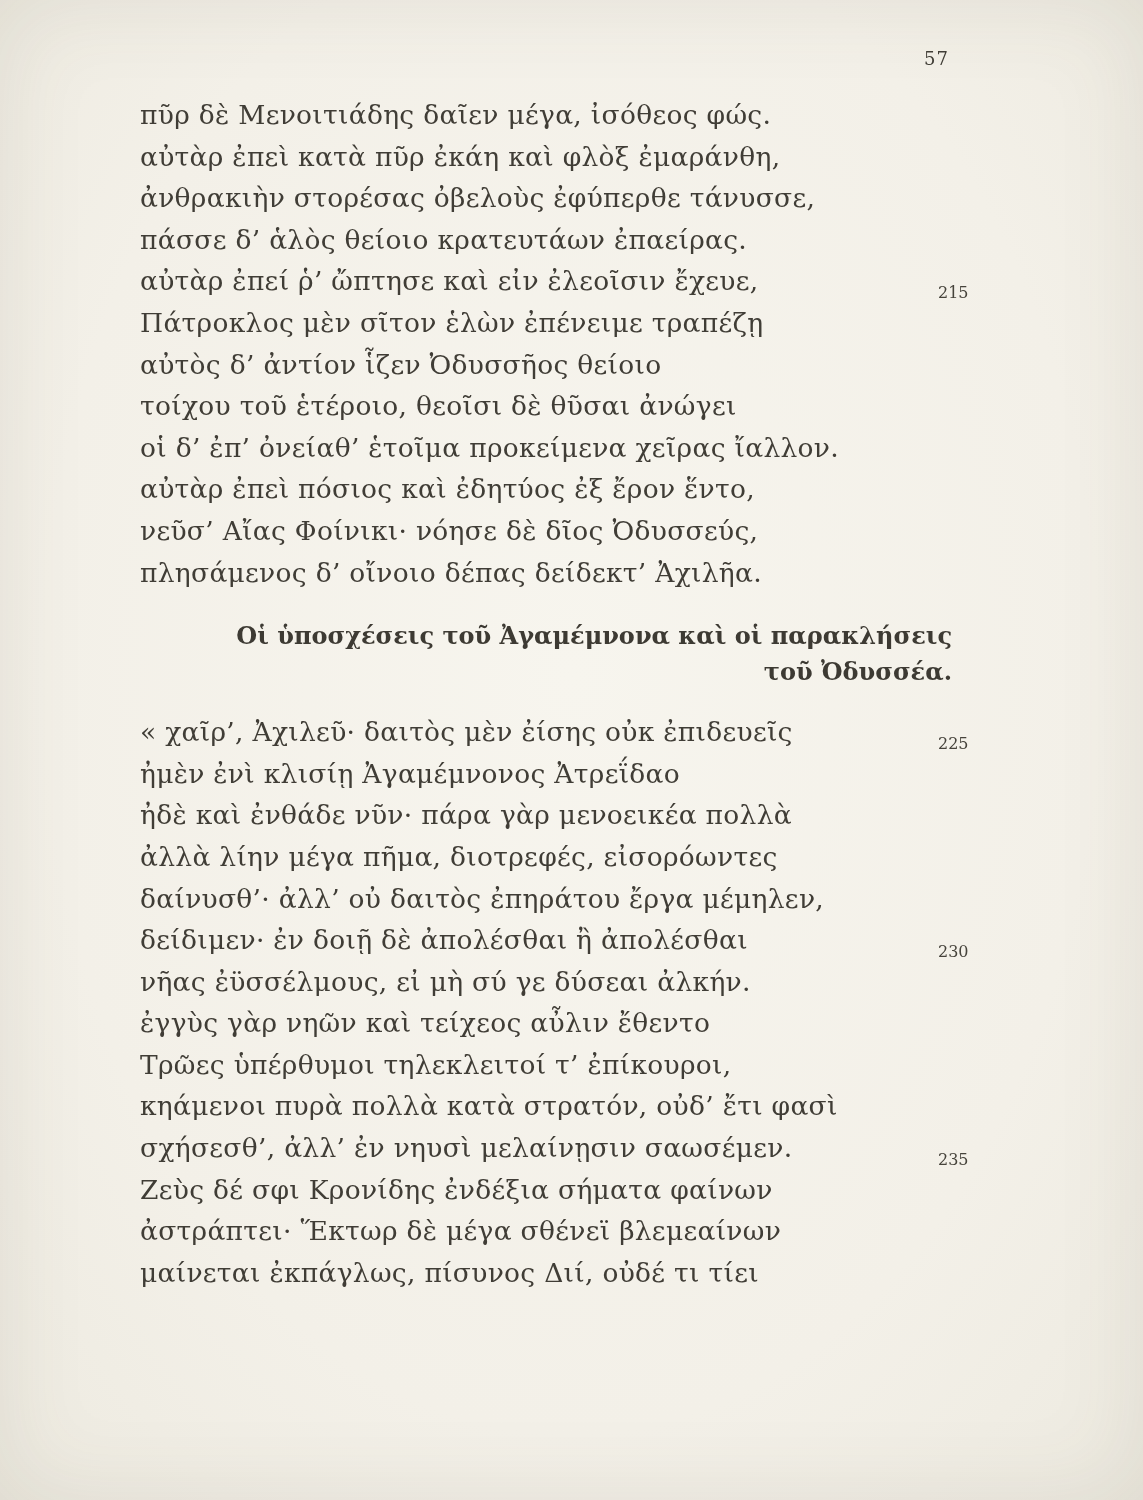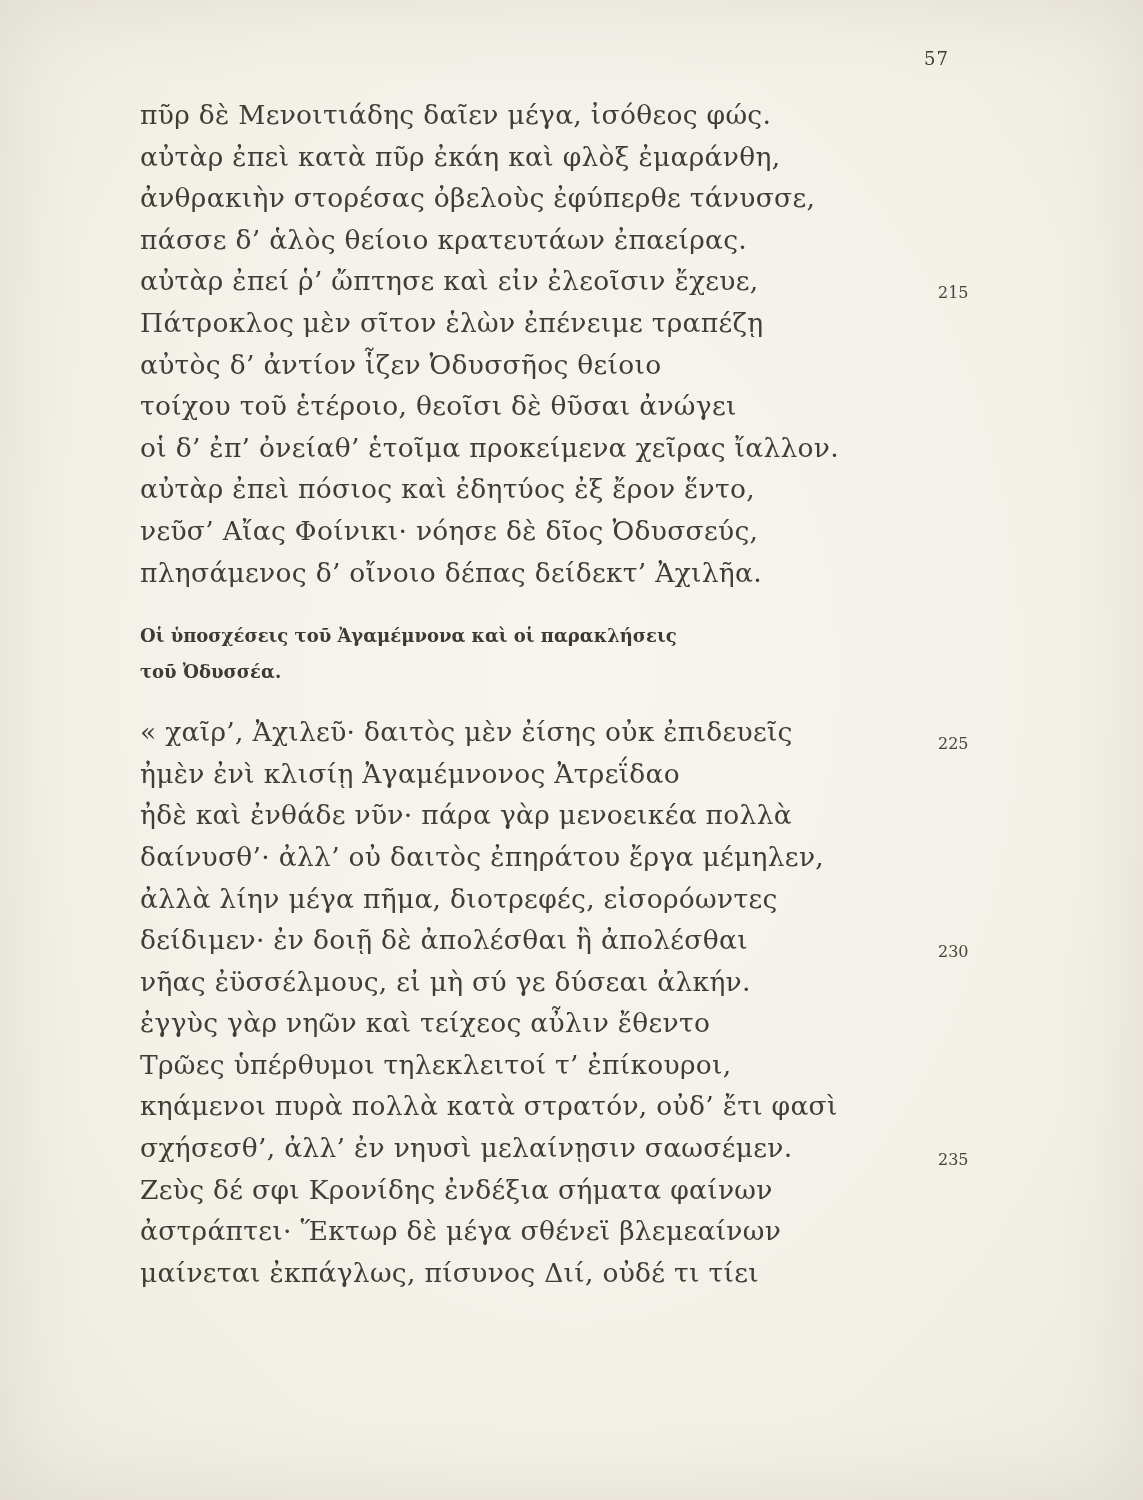--- a/index.html
+++ b/index.html
@@ -41,23 +41,23 @@
     position: absolute;
     left: 790px;
     top: 12px;
     font-size: 16px;
     line-height: 41.6px;
     color: #46433b;
     margin-left: 8px;
   }
   .section-heading {
     width: 812px;
-    text-align: left;
+    text-align: right;
     font-weight: bold;
-    font-size: 18px;
+    font-size: 24px;
     line-height: 36px;
     margin: 25px 0 21px 0;
     color: #3d3a33;
   }
 </style>
 </head>
 <body>
 
 <div class="page">
 
@@ -128,25 +128,25 @@
       </div>
       <div class="verse-line">
         <span class="verse-text">ἠμὲν ἐνὶ κλισίῃ Ἀγαμέμνονος Ἀτρεΐδαο</span>
         <span class="line-num"></span>
       </div>
       <div class="verse-line">
         <span class="verse-text">ἠδὲ καὶ ἐνθάδε νῦν· πάρα γὰρ μενοεικέα πολλὰ</span>
         <span class="line-num"></span>
       </div>
       <div class="verse-line">
-        <span class="verse-text">δαίνυσθ’· ἀλλ’ οὐ δαιτὸς ἐπηράτου ἔργα μέμηλεν,</span>
+        <span class="verse-text">ἀλλὰ λίην μέγα πῆμα, διοτρεφές, εἰσορόωντες</span>
         <span class="line-num"></span>
       </div>
       <div class="verse-line">
-        <span class="verse-text">ἀλλὰ λίην μέγα πῆμα, διοτρεφές, εἰσορόωντες</span>
+        <span class="verse-text">δαίνυσθ’· ἀλλ’ οὐ δαιτὸς ἐπηράτου ἔργα μέμηλεν,</span>
         <span class="line-num"></span>
       </div>
       <div class="verse-line">
         <span class="verse-text">δείδιμεν· ἐν δοιῇ δὲ ἀπολέσθαι ἢ ἀπολέσθαι</span>
         <span class="line-num">230</span>
       </div>
       <div class="verse-line">
         <span class="verse-text">νῆας ἐϋσσέλμους, εἰ μὴ σύ γε δύσεαι ἀλκήν.</span>
         <span class="line-num"></span>
       </div>

